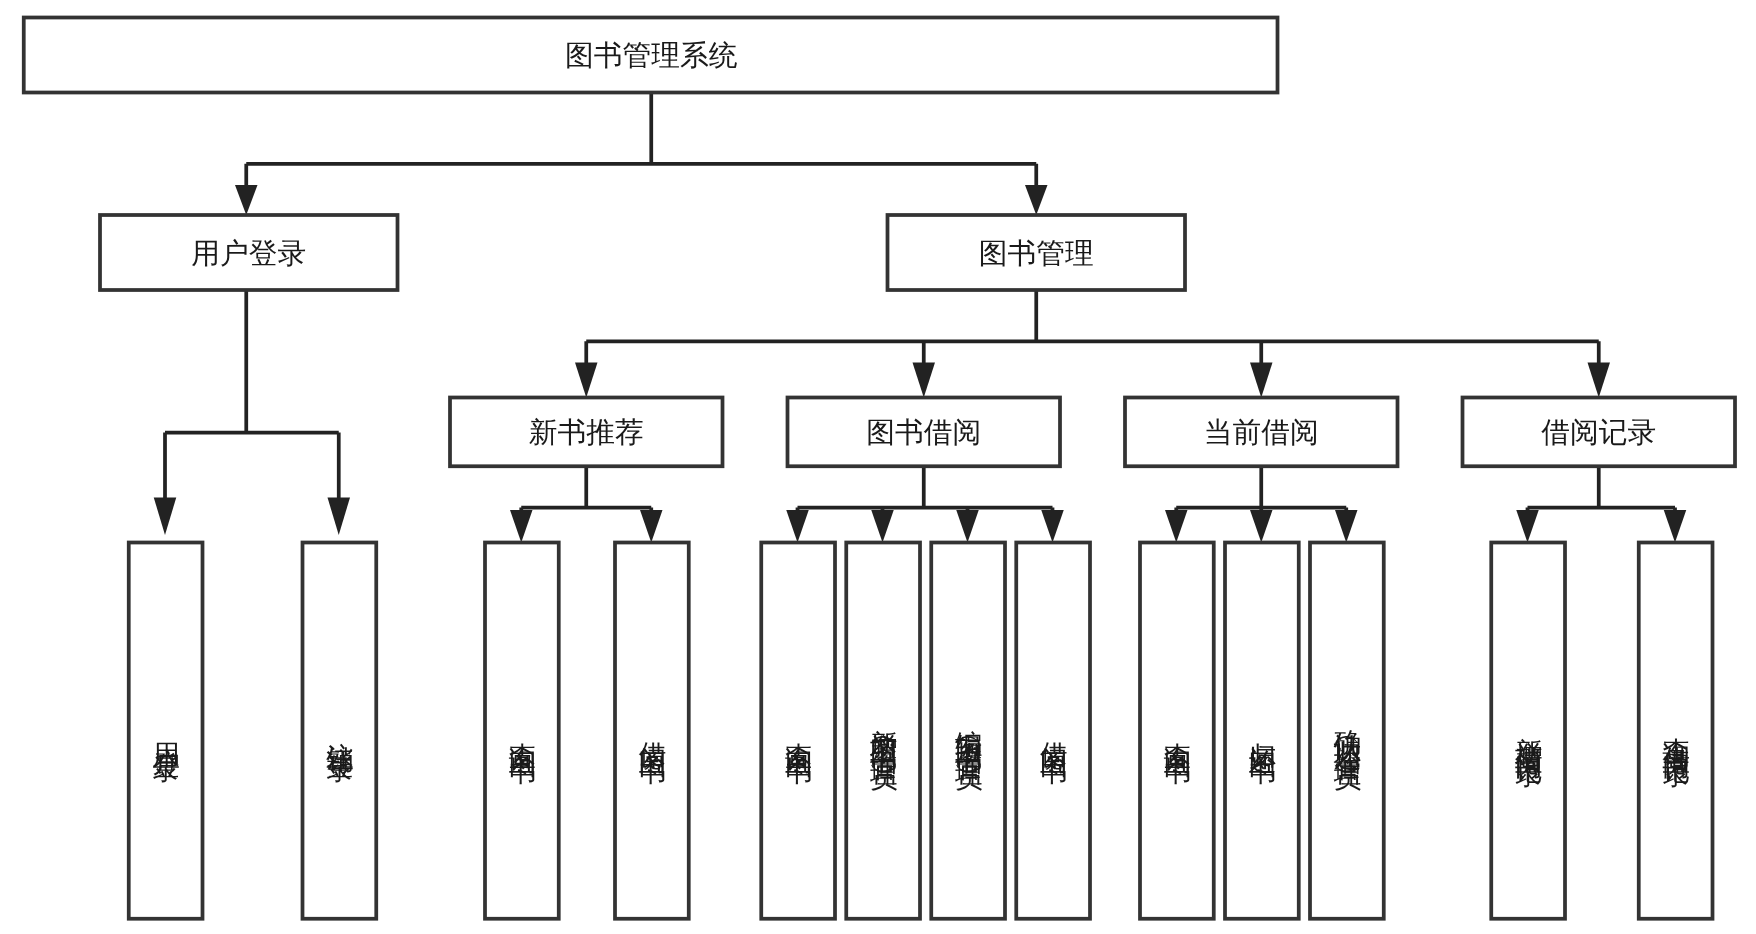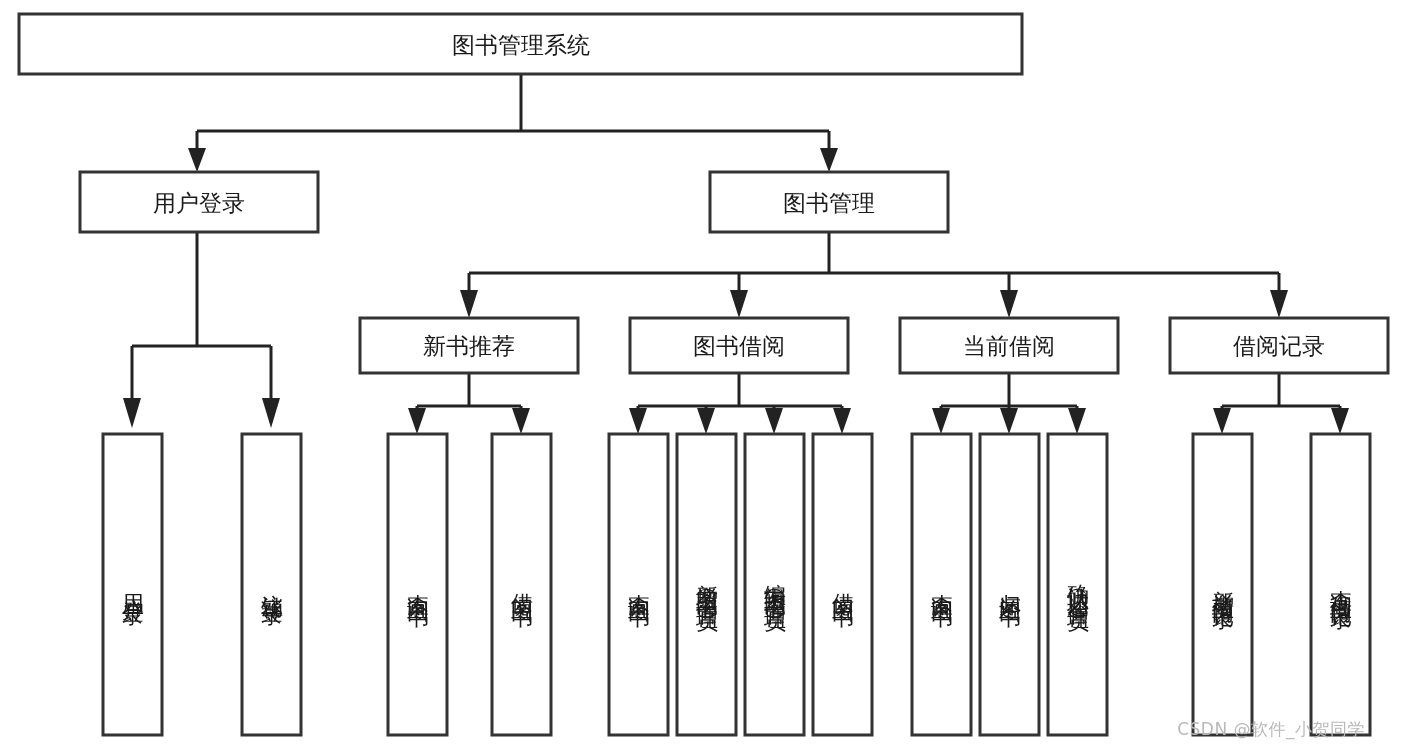--- a/index.html
+++ b/index.html
@@ -246,14 +246,13 @@
       <text class="node-label leaf" x="1222" y="584">新增借阅记录</text>
     </g>
 
     <g>
       <rect class="node-rect" x="1311" y="434" width="59" height="301"></rect>
       <text class="node-label leaf" x="1340" y="584">查询借阅记录</text>
     </g>
 
   </svg>
 
-  <div class="watermark">CSDN @软件_小贺同学</div>
 </div>
 
 </body></html>

